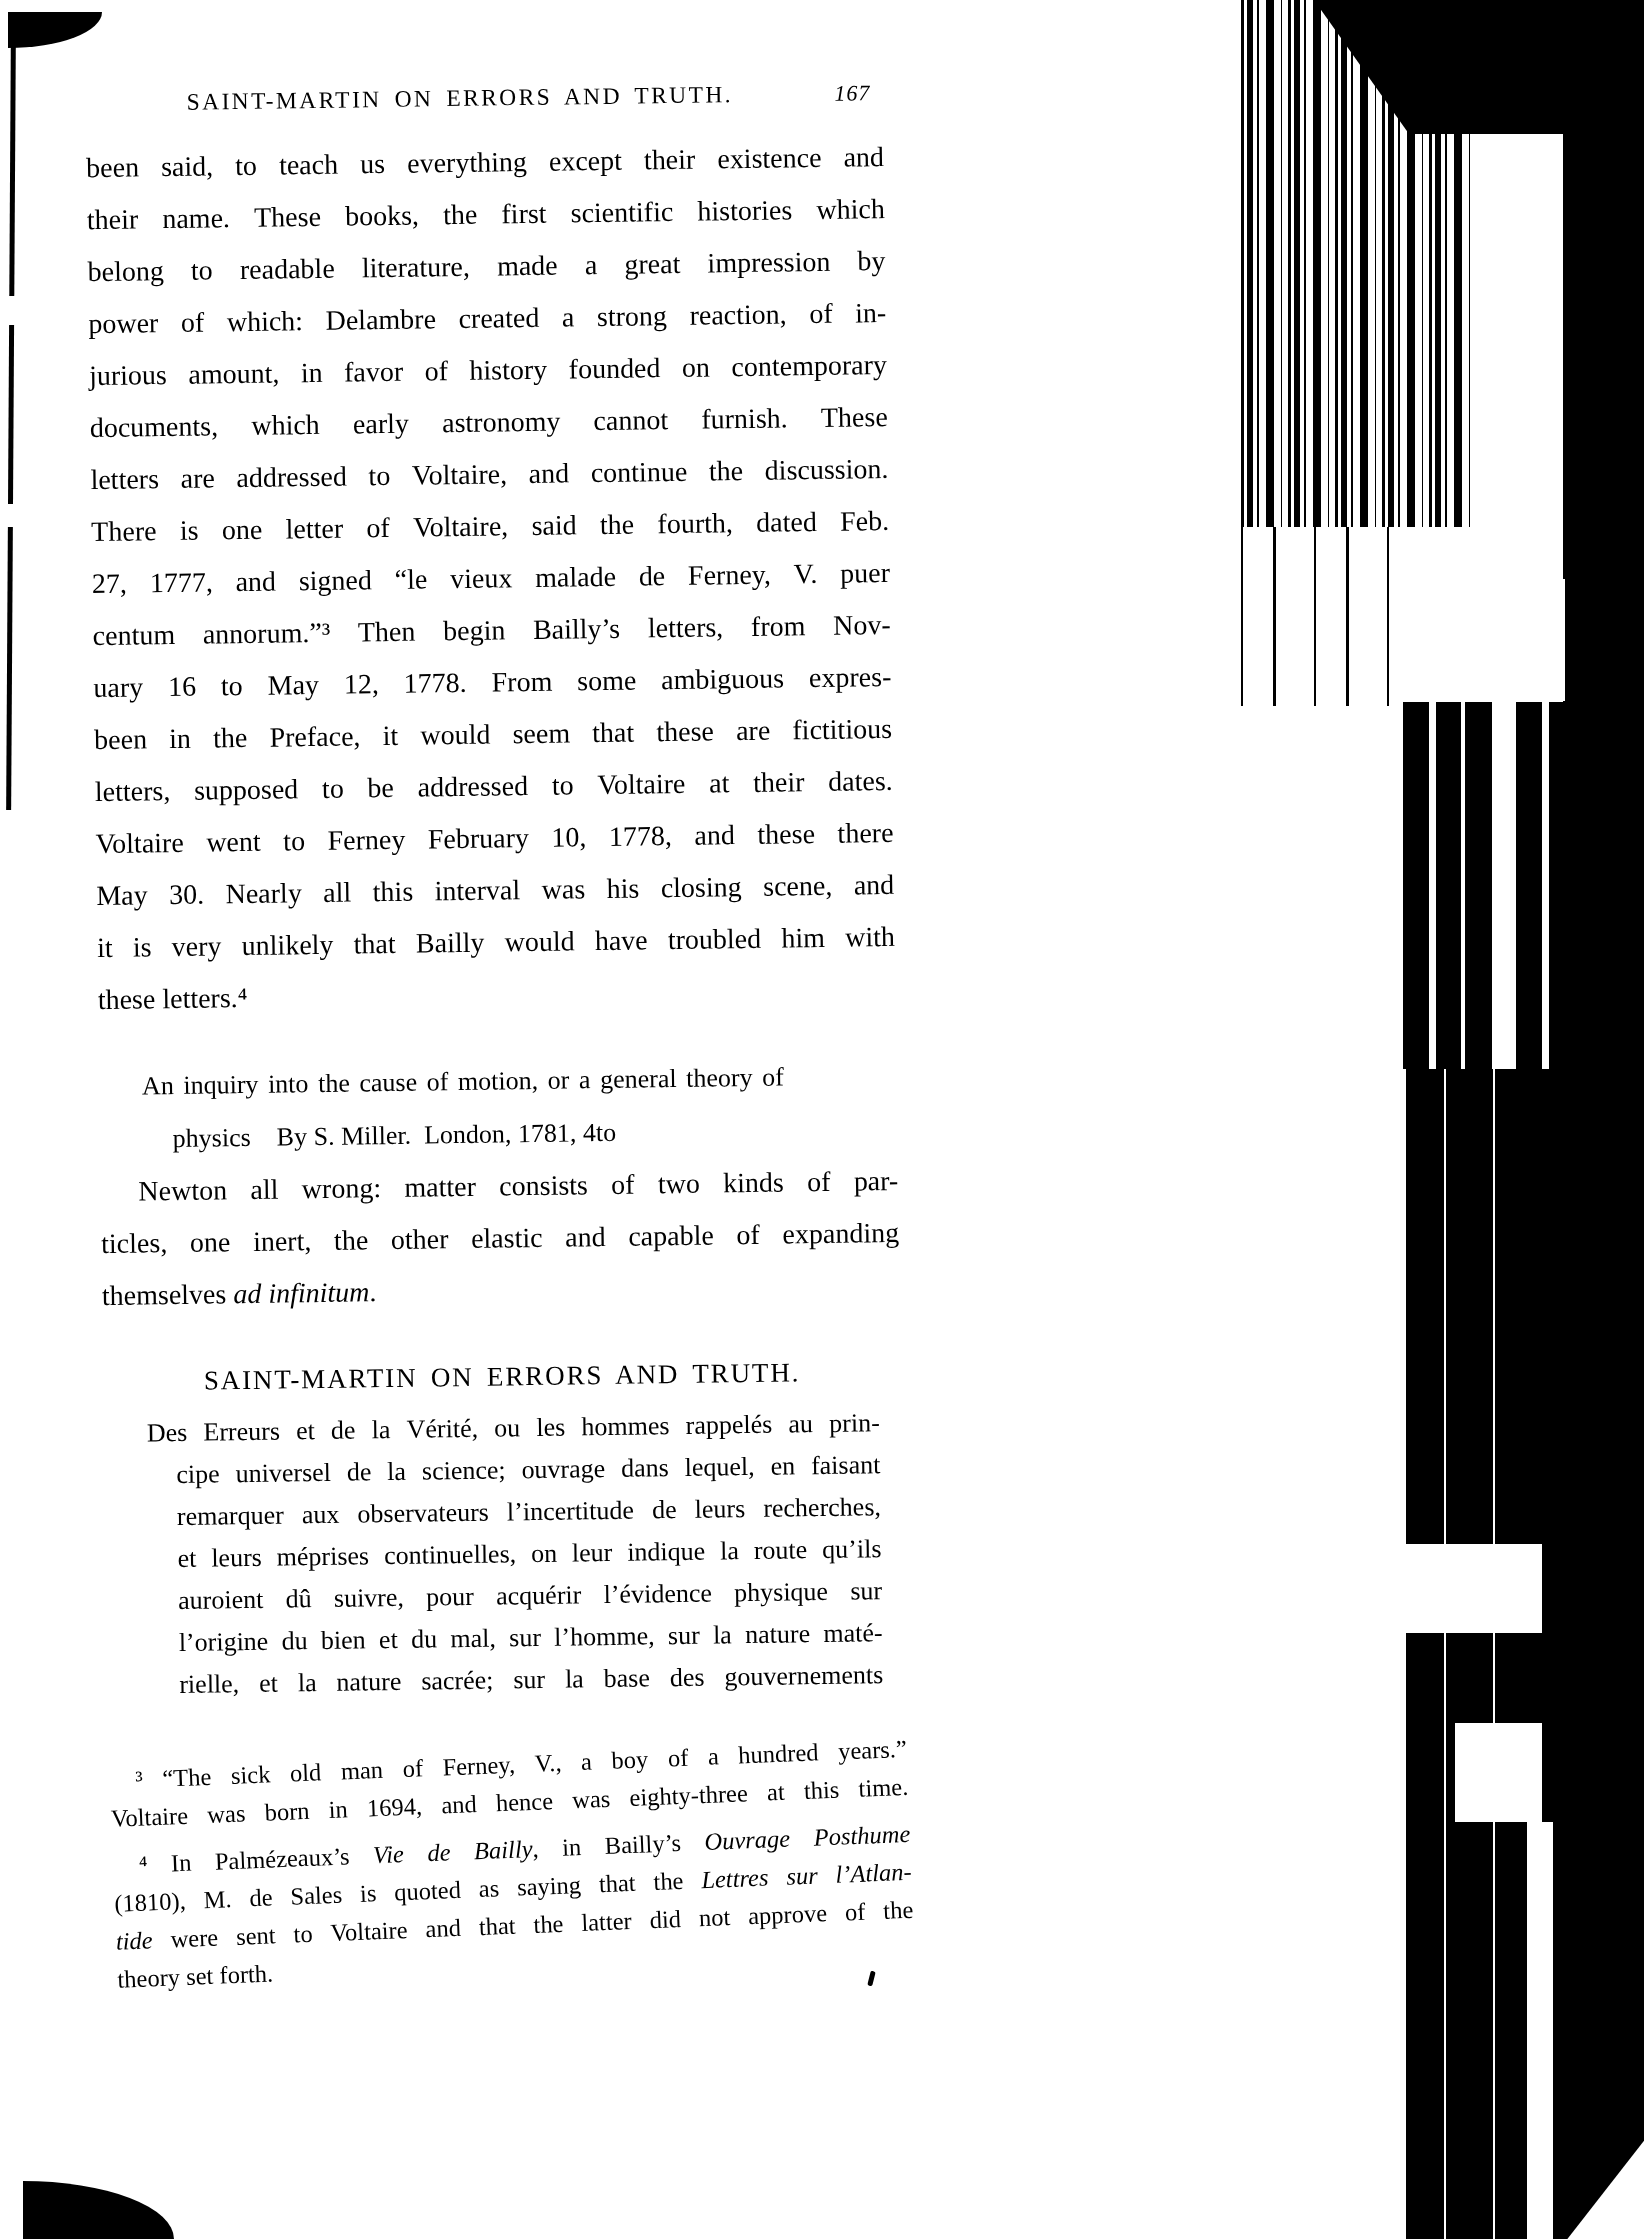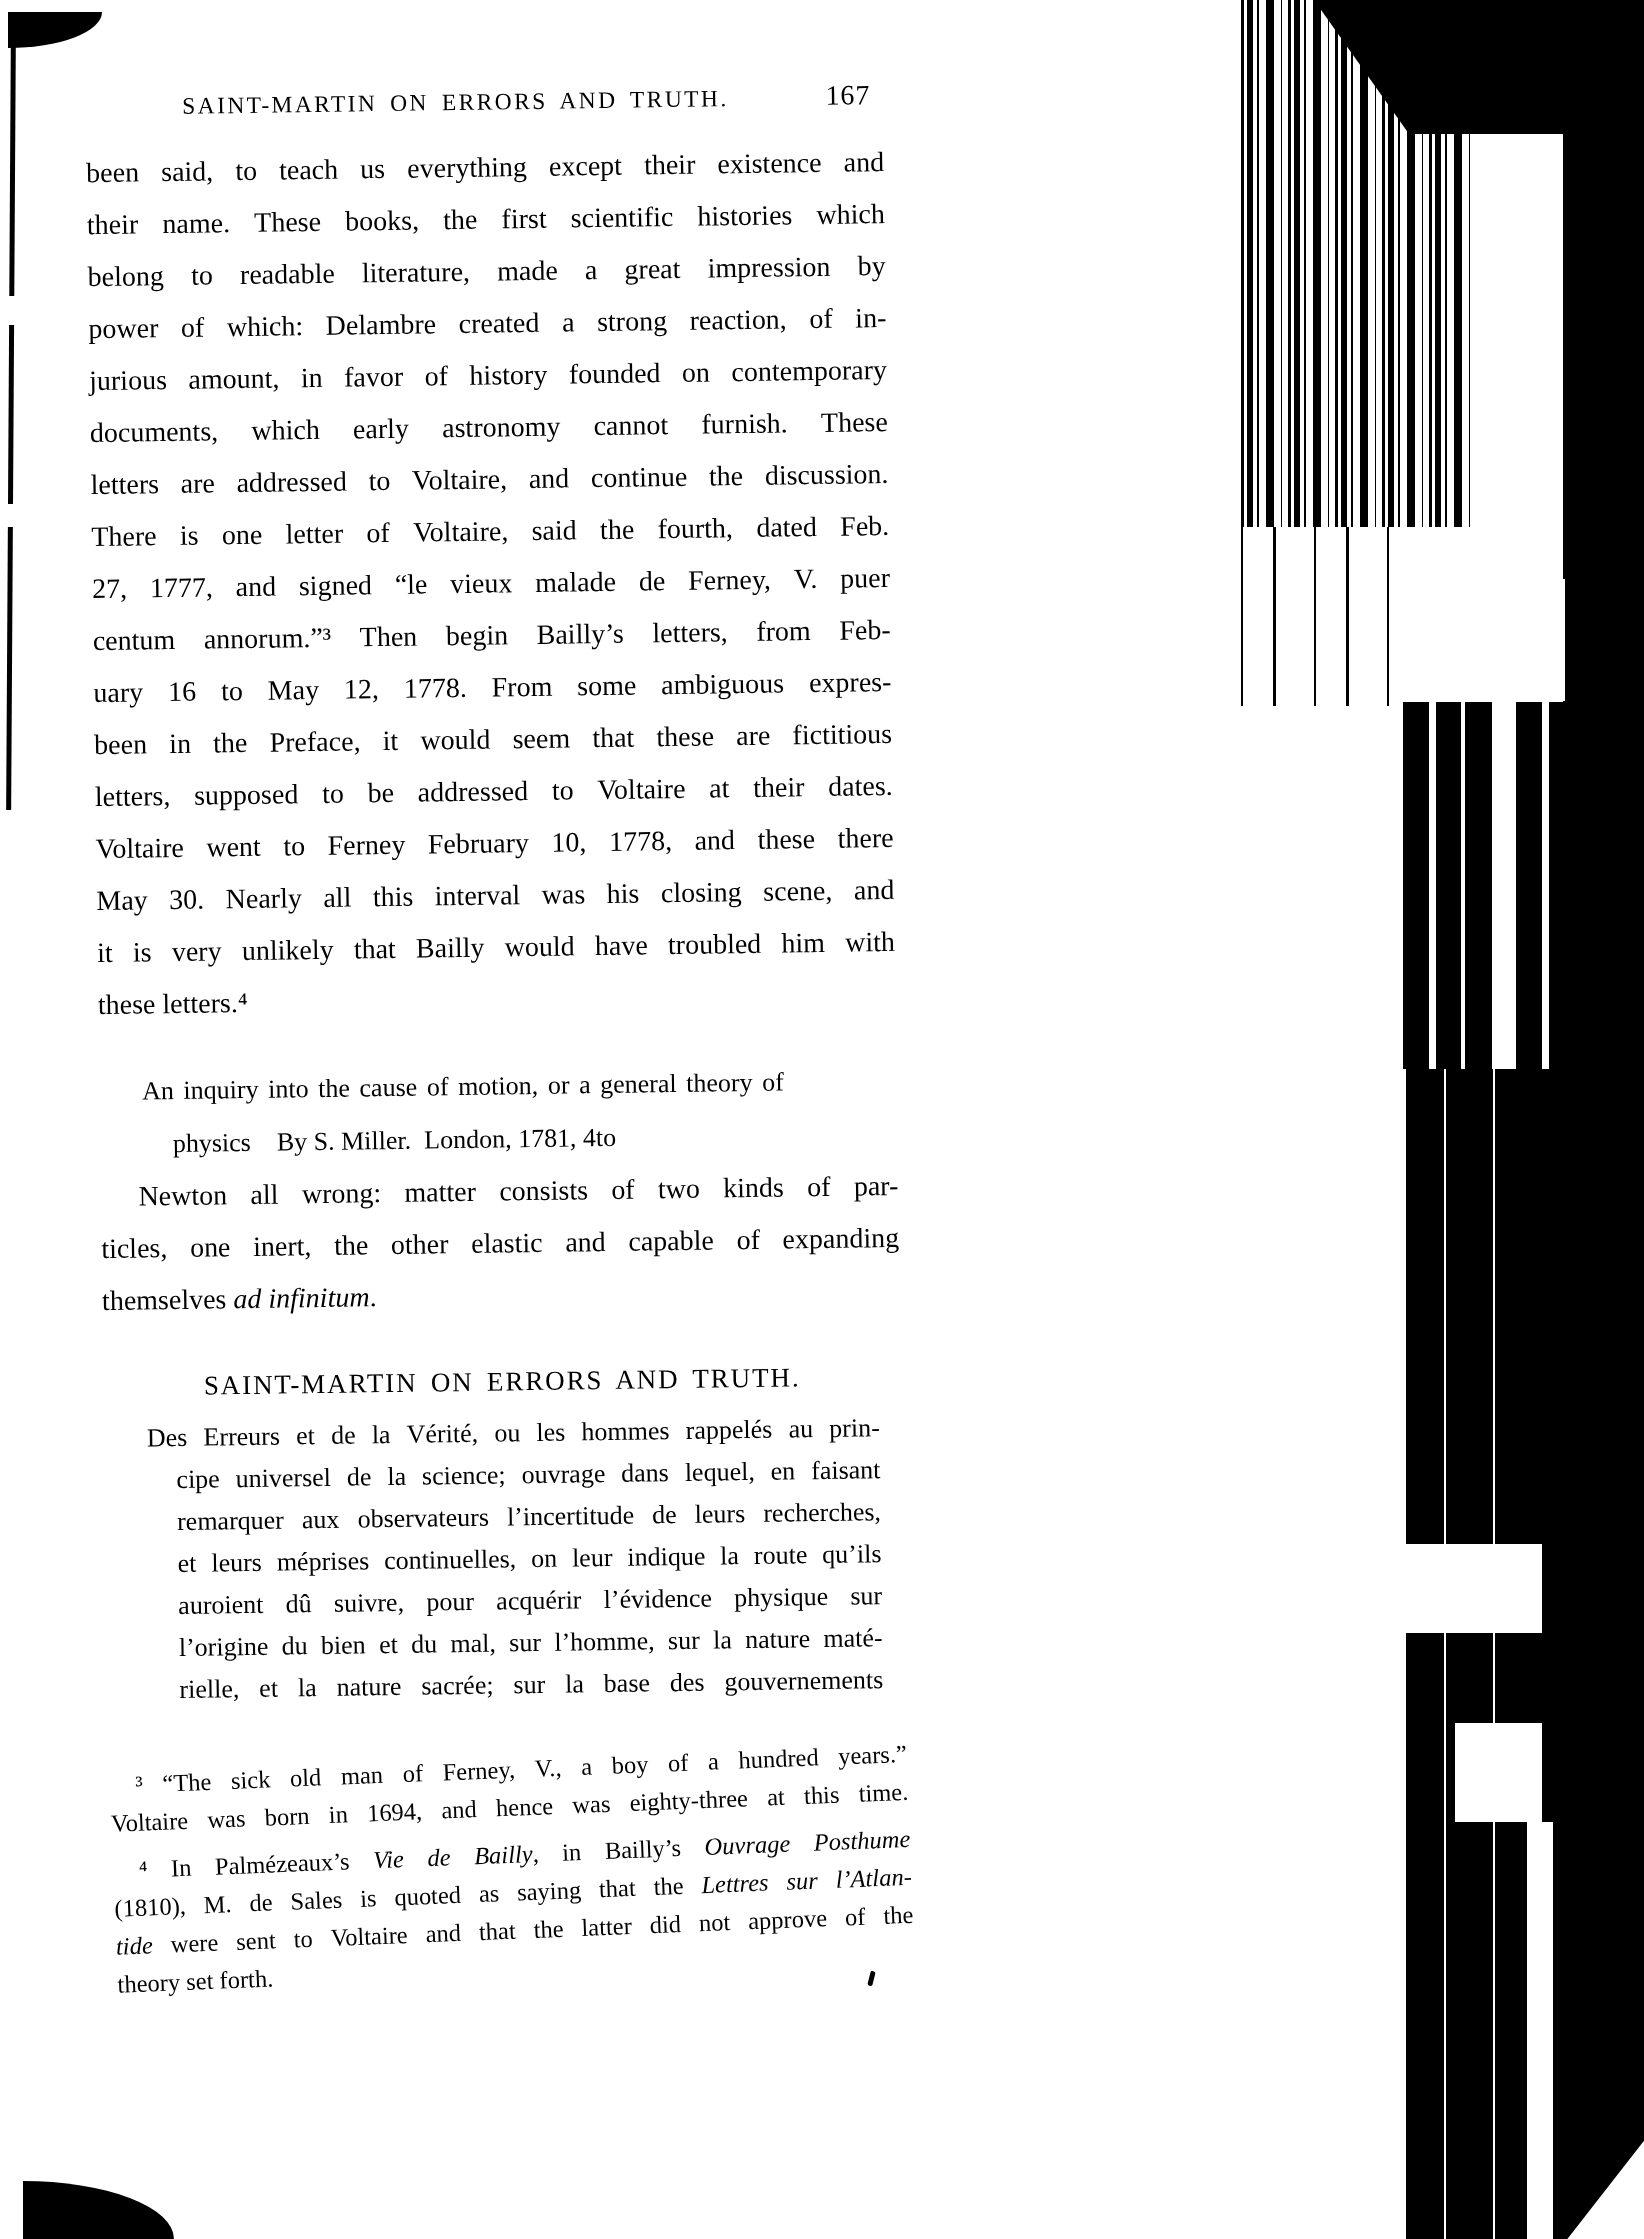--- a/index.html
+++ b/index.html
@@ -11,21 +11,21 @@
   }
   
   .page-content{
     position:absolute;left:85px;top:79px;width:798px;
     transform:rotate(-0.8deg);transform-origin:top right;
   }
   .page-header{display:flex;align-items:baseline;margin-bottom:24.5px;}
   .page-header .title{
     flex:1;text-align:center;font-size:23.5px;letter-spacing:2.4px;word-spacing:4.7px;
   }
-  .page-header .pagenum{font-size:28px;padding-right:13px;letter-spacing:0.9px;}
+  .page-header .pagenum{font-size:22px;padding-right:13px;letter-spacing:0.9px;font-style:italic;}
 
   .jline{display:flex;justify-content:space-between;white-space:nowrap;overflow:visible;}
   .tline{white-space:pre-wrap;}
   .w{white-space:pre;}
   .it{font-style:italic;}
 
   .main-para{font-size:28px;line-height:52px;}
   .citation{margin-left:43px;width:642px;font-size:26px;line-height:53px;margin-top:34px;}
   .citation .tline{padding-left:30px;}
   .newton{font-size:28px;line-height:52px;}
@@ -209,21 +209,21 @@
         <span class="w"><span>puer</span></span>
       </div>
       <div class="jline">
         <span class="w"><span>centum</span></span>
         <span class="w"><span>annorum.”³</span></span>
         <span class="w"><span>Then</span></span>
         <span class="w"><span>begin</span></span>
         <span class="w"><span>Bailly’s</span></span>
         <span class="w"><span>letters,</span></span>
         <span class="w"><span>from</span></span>
-        <span class="w"><span>Feb-</span></span>
+        <span class="w"><span>Nov-</span></span>
       </div>
       <div class="jline">
         <span class="w"><span>uary</span></span>
         <span class="w"><span>16</span></span>
         <span class="w"><span>to</span></span>
         <span class="w"><span>May</span></span>
         <span class="w"><span>12,</span></span>
         <span class="w"><span>1778.</span></span>
         <span class="w"><span>From</span></span>
         <span class="w"><span>some</span></span>

